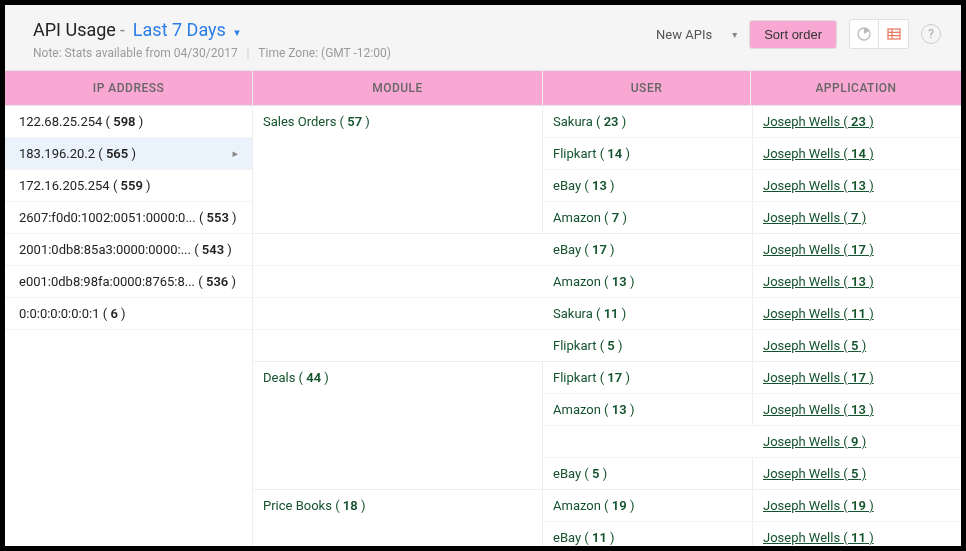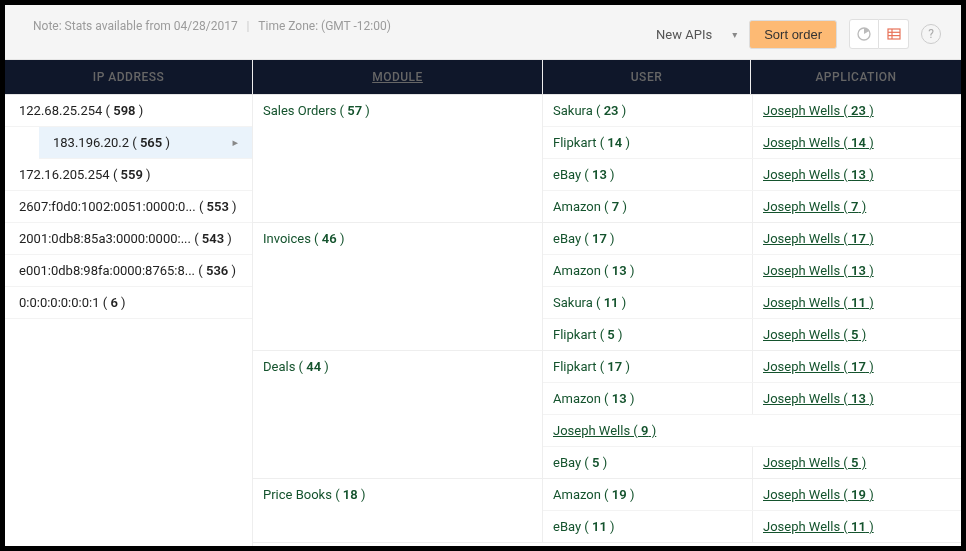--- a/index.html
+++ b/index.html
@@ -32,81 +32,89 @@
   .title-text { color: #222; }
   .title-dash { color: #888; margin: 0 4px 0 0;}
   .title-period { color: #2b7de9; cursor: pointer; }
   .title-caret { color: #2b7de9; font-size: 11px; margin-left: 4px; }
   .note-row { color: #9b9b9b; font-size: 12px; }
   .note-sep { margin: 0 6px; color: #ccc; }
   .top-actions { display: flex; align-items: center; gap: 12px; }
   .new-apis { color: #555; font-size: 13px; display: flex; align-items: center; gap: 20px; cursor: pointer; }
   .caret-down { font-size: 10px; color: #888; }
   .sort-btn {
-    background: #fdba74; border: 1px solid #ddd; border-radius: 3px;
+    background: #f9a8d4; border: 1px solid #ddd; border-radius: 3px;
     padding: 6px 14px; font-size: 13px; color: #333; cursor: pointer;
   }
   .icon-box {
     width: 30px; height: 30px; border: 1px solid #e0e0e0; border-radius: 3px;
     display: flex; align-items: center; justify-content: center; cursor: pointer;
     background: #fff;
   }
   .icon-pair { display: flex; }
   .icon-pair .icon-box:first-child { border-top-right-radius:0; border-bottom-right-radius:0; }
   .icon-pair .icon-box:last-child  { border-top-left-radius:0;  border-bottom-left-radius:0; border-left:0; }
   .help-circle {
     width: 20px; height: 20px; border: 1px solid #ccc; border-radius: 50%;
     display: flex; align-items: center; justify-content: center;
     font-size: 12px; color: #aaa; cursor: pointer;
   }
-  .headers-row { display: flex; background: #0f172a; border-bottom: 1px solid #e5e5e5; }
+  .headers-row { display: flex; background: #f9a8d4; border-bottom: 1px solid #e5e5e5; }
   .col-head {
     text-align: center; font-size: 12px; letter-spacing: 0.5px; color: #666;
     padding: 10px 0; font-weight: 500; border-right: 1px solid #eee;
   }
   .col-head:last-child { border-right: none; }
   .w-ip  { width: 248px; }
-  .w-mod { width: 290px; text-decoration: underline; }
+  .w-mod { width: 290px; }
   .w-app { width: 210px; }
   .w-usr { width: 208px; }
   .body-row { display: flex; flex: 1; overflow: hidden; }
   .ip-col {
     width: 248px; border-right: 1px solid #eee; overflow-y: auto;
     font-size: 13px; color: #222;
   }
   .ip-item {
     padding: 8px 14px; border-bottom: 1px solid #f3f3f3;
     display: flex; align-items: center; justify-content: space-between;
     cursor: pointer; white-space: nowrap; overflow: hidden;
   }
-  .ip-item.selected { background: #eaf3fb; margin-left: 34px; }
+  .ip-item.selected { background: #eaf3fb; }
   .ip-label { overflow: hidden; text-overflow: ellipsis; text-align: right; }
   .ip-arrow { color: #888; font-size: 11px; }
   .right-grid { flex: 1; overflow-y: auto; font-size: 13px; color: #14532d; }
   .module-block { display: flex; border-bottom: 1px solid #eee; }
   .module-cell {
     width: 290px; padding: 8px 12px 8px 10px; border-right: 1px solid #eee;
   }
   .apps-col { display: flex; flex-direction: column; flex: 1; }
-  .app-row { display: flex; border-bottom: 1px solid #f3f3f3; }
+  .app-row { display: flex; border-bottom: 1px solid #f3f3f3; justify-content: flex-end; }
   .app-row:last-child { border-bottom: none; }
   .app-cell { width: 210px; padding: 8px 12px 8px 10px; border-right: 1px solid #eee; }
   .usr-cell { width: 208px; padding: 8px 12px 8px 10px; text-decoration: underline; }
   .cnt { font-weight: 600; }
   svg { display:block; }
 </style>
 </head>
 <body>
 
 <div class="frame">
 
   <div class="topbar">
     <div class="title-block">
+      <div class="title-row">
+        <span class="title-text">API Usage</span>
+        <span class="title-dash">-</span>
+        <span class="title-period">
+          <span>Last 7 Days</span>
+          <span class="title-caret">▾</span>
+        </span>
+      </div>
       <div class="note-row">
-        <span>Note: Stats available from 04/28/2017</span>
+        <span>Note: Stats available from 04/30/2017</span>
         <span class="note-sep">|</span>
         <span>Time Zone: (GMT -12:00)</span>
       </div>
     </div>
     <div class="top-actions">
       <div class="new-apis">
         <span>New APIs</span>
         <span class="caret-down">▾</span>
       </div>
       <button class="sort-btn">Sort order</button>
@@ -180,21 +188,20 @@
               <div class="app-cell">eBay ( <span class="cnt">13</span> )</div>
               <div class="usr-cell">Joseph Wells ( <span class="cnt">13</span> )</div>
             </div>
             <div class="app-row">
               <div class="app-cell">Amazon ( <span class="cnt">7</span> )</div>
               <div class="usr-cell">Joseph Wells ( <span class="cnt">7</span> )</div>
             </div>
           </div>
         </div>
         <div class="module-block">
-          <div class="module-cell">Invoices ( <span class="cnt">46</span> )</div>
           <div class="apps-col">
             <div class="app-row">
               <div class="app-cell">eBay ( <span class="cnt">17</span> )</div>
               <div class="usr-cell">Joseph Wells ( <span class="cnt">17</span> )</div>
             </div>
             <div class="app-row">
               <div class="app-cell">Amazon ( <span class="cnt">13</span> )</div>
               <div class="usr-cell">Joseph Wells ( <span class="cnt">13</span> )</div>
             </div>
             <div class="app-row">

